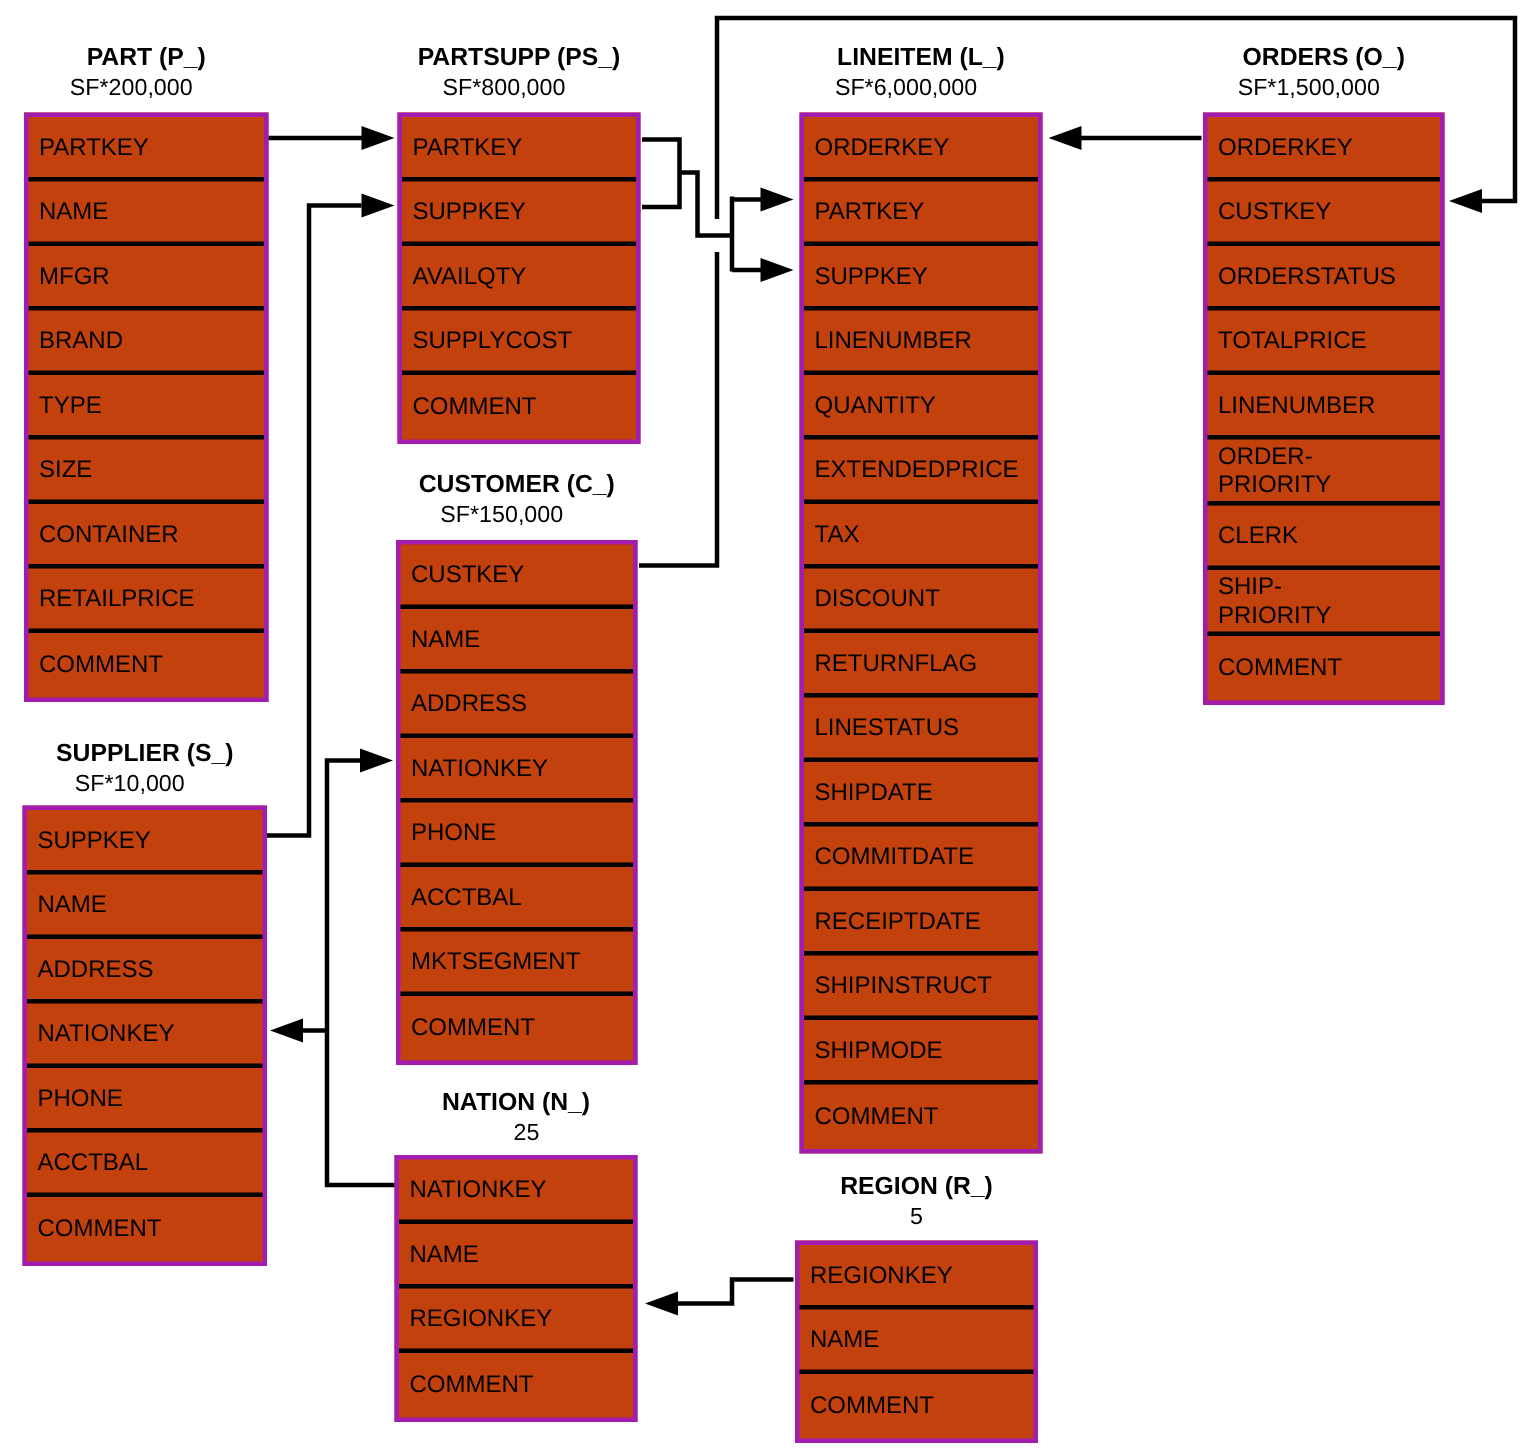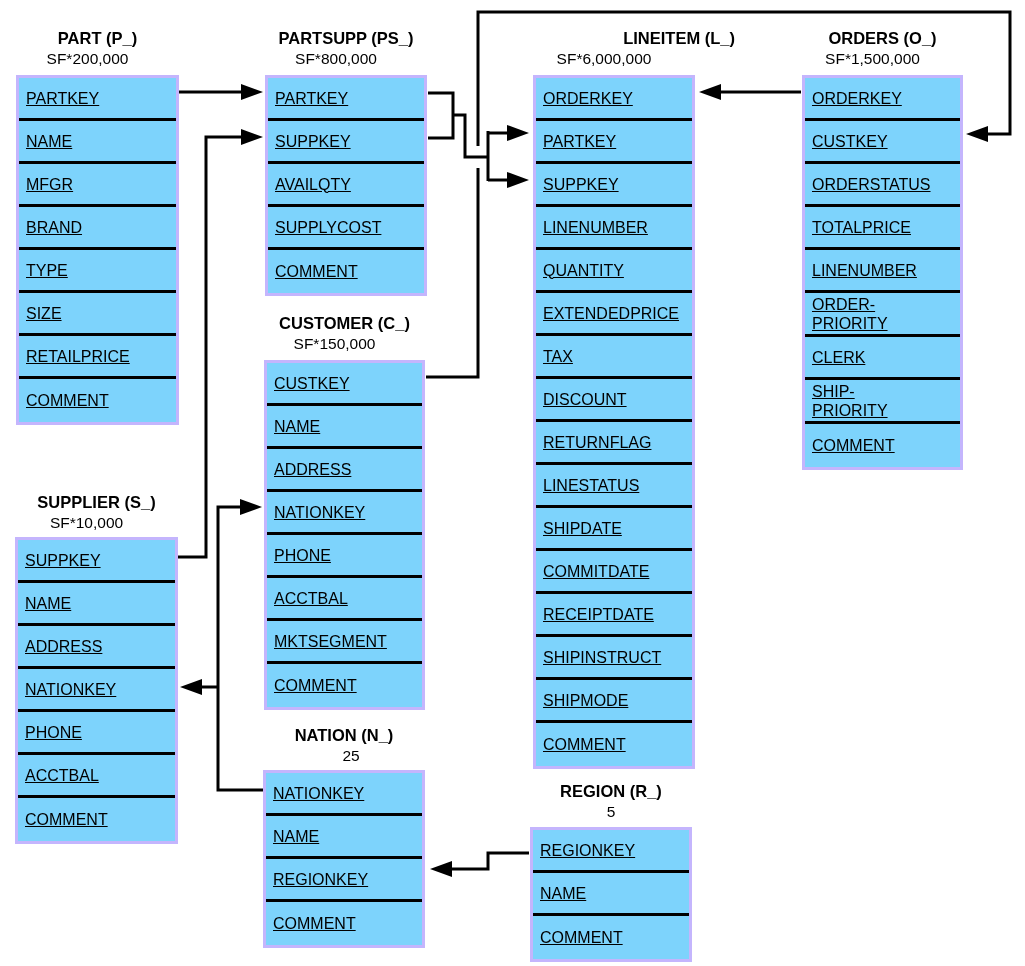--- a/index.html
+++ b/index.html
@@ -23,24 +23,23 @@
   .tbl-count {
     position: absolute;
     text-align: center;
     font-size: 15.5px;
     line-height: 19px;
     white-space: nowrap;
   }
   .tbl-count.sf { transform: translateX(-10px); }
   .tbl {
     position: absolute;
-    border: 3px solid #c4b5fd;
-    background: #7dd3fc;
+    border: 3px solid #a21caf;
+    background: #c2410c;
     box-sizing: border-box;
-    text-decoration: underline;
   }
   .row {
     height: 43px;
     border-bottom: 3px solid #000000;
     box-sizing: border-box;
     display: flex;
     align-items: center;
     padding-left: 7px;
     font-size: 16px;
     line-height: 19px;
@@ -64,33 +63,34 @@
 
   <div class="tbl-title" style="left: -24px; top: 28px; width: 243px;">PART (P_)</div>
     <div class="tbl-count sf" style="left: -24px; top: 49px; width: 243px;">SF*200,000</div>
     <div class="tbl" style="left: 16px; top: 75px; width: 163px;">
       <div class="row">PARTKEY</div>
       <div class="row">NAME</div>
       <div class="row">MFGR</div>
       <div class="row">BRAND</div>
       <div class="row">TYPE</div>
       <div class="row">SIZE</div>
+      <div class="row">CONTAINER</div>
       <div class="row">RETAILPRICE</div>
       <div class="row">COMMENT</div>
     </div>
     <div class="tbl-title" style="left: 225px; top: 28px; width: 242px;">PARTSUPP (PS_)</div>
     <div class="tbl-count sf" style="left: 225px; top: 49px; width: 242px;">SF*800,000</div>
     <div class="tbl" style="left: 265px; top: 75px; width: 162px;">
       <div class="row">PARTKEY</div>
       <div class="row">SUPPKEY</div>
       <div class="row">AVAILQTY</div>
       <div class="row">SUPPLYCOST</div>
       <div class="row">COMMENT</div>
     </div>
-    <div class="tbl-title" style="left: 493px; top: 28px; width: 242px; text-align: right;">LINEITEM (L_)</div>
+    <div class="tbl-title" style="left: 493px; top: 28px; width: 242px;">LINEITEM (L_)</div>
     <div class="tbl-count sf" style="left: 493px; top: 49px; width: 242px;">SF*6,000,000</div>
     <div class="tbl" style="left: 533px; top: 75px; width: 162px;">
       <div class="row">ORDERKEY</div>
       <div class="row">PARTKEY</div>
       <div class="row">SUPPKEY</div>
       <div class="row">LINENUMBER</div>
       <div class="row">QUANTITY</div>
       <div class="row">EXTENDEDPRICE</div>
       <div class="row">TAX</div>
       <div class="row">DISCOUNT</div>

